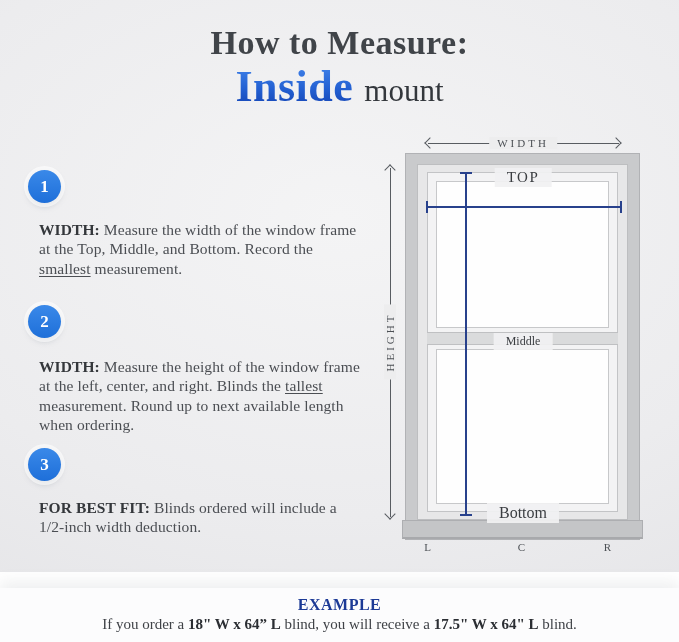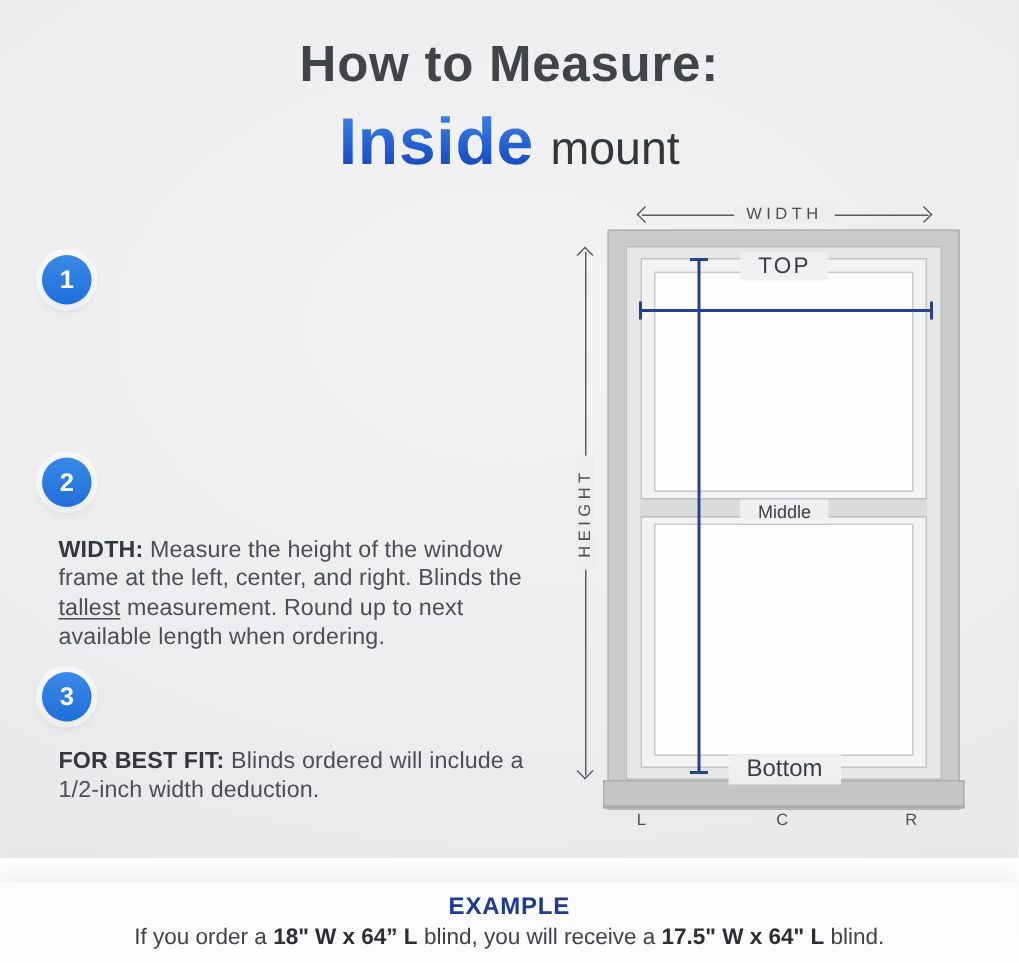--- a/index.html
+++ b/index.html
@@ -4,26 +4,27 @@
 <style>
   html,body{margin:0;padding:0;}
   body{
     width:679px;height:642px;
     font-family:"Liberation Sans","DejaVu Sans",sans-serif;
     overflow:hidden;
   }
   .page{
     position:relative;width:679px;height:572px;
     background:radial-gradient(120% 95% at 50% 38%, #f4f4f5 0%, #ececee 55%, #e2e2e5 100%);
+    font-family:Liberation Serif, serif;
   }
 
   
   .title-wrap{position:absolute;left:0;top:24px;width:679px;text-align:center;}
   .title-line1{font-size:34px;font-weight:700;color:#404449;letter-spacing:.5px;line-height:38px;}
-  .title-line2{margin-top:1px;line-height:64px;}
+  .title-line2{margin-top:1px;line-height:48px;}
   .title-highlight{
     font-size:44px;font-weight:700;letter-spacing:.5px;
     background:linear-gradient(180deg,#4487ec 0%,#2360d2 55%,#123fae 100%);
     -webkit-background-clip:text;background-clip:text;
     color:transparent;
   }
   .title-suffix{font-size:31px;font-weight:500;color:#33373c;margin-left:11px;}
 
   
   .step-num{
@@ -113,20 +114,21 @@
 <body>
 
 <div class="page">
 
   <div class="title-wrap">
     <div class="title-line1">How to Measure:</div>
     <div class="title-line2"><span class="title-highlight">Inside</span><span class="title-suffix">mount</span></div>
   </div>
 
   <div class="step-num" id="step1-num">1</div>
+  <p class="step-text" id="step1-text"><span class="step-label">WIDTH:</span><span> Measure the width of the window frame at the Top, Middle, and Bottom. Record the </span><span class="uline">smallest</span><span> measurement.</span></p>
 
   <div class="step-num" id="step2-num">2</div>
   <p class="step-text" id="step2-text"><span class="step-label">WIDTH:</span><span> Measure the height of the window frame at the left, center, and right. Blinds the </span><span class="uline">tallest</span><span> measurement. Round up to next available length when ordering.</span></p>
 
   <div class="step-num" id="step3-num">3</div>
   <p class="step-text" id="step3-text"><span class="step-label">FOR BEST FIT:</span><span> Blinds ordered will include a 1/2-inch width deduction.</span></p>
 
   <div class="abs casing"></div>
   <div class="abs jamb"></div>
   <div class="abs sash"></div>

